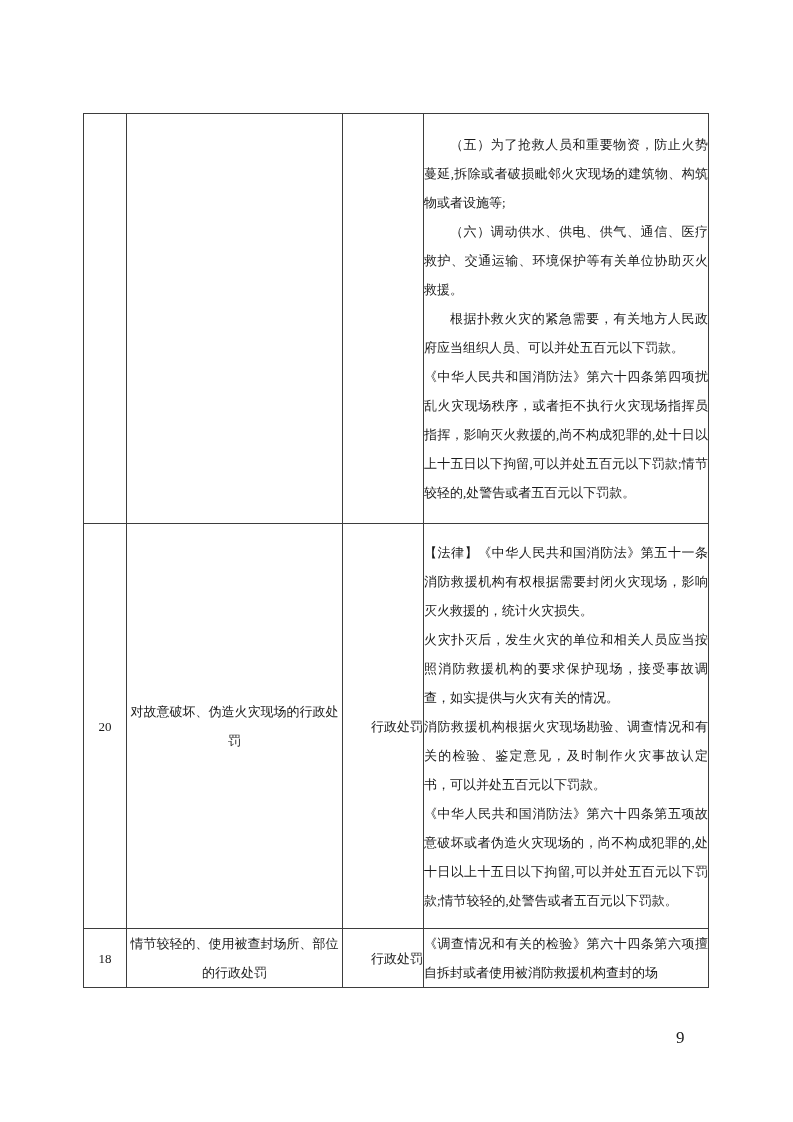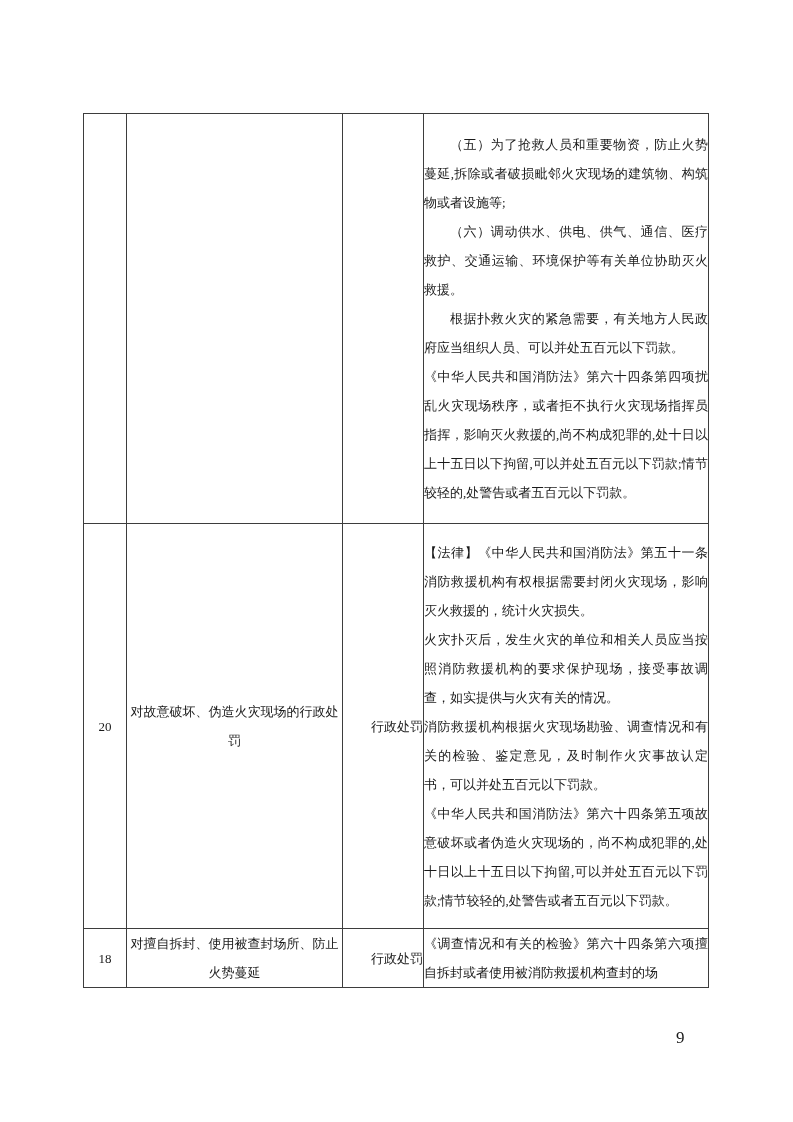--- a/index.html
+++ b/index.html
@@ -78,21 +78,21 @@
         <td class="cell-type">行政处罚</td>
         <td class="cell-detail">
             <div class="para">【法律】《中华人民共和国消防法》第五十一条　消防救援机构有权根据需要封闭火灾现场，影响灭火救援的，统计火灾损失。</div>
             <div class="para">火灾扑灭后，发生火灾的单位和相关人员应当按照消防救援机构的要求保护现场，接受事故调查，如实提供与火灾有关的情况。</div>
             <div class="para">消防救援机构根据火灾现场勘验、调查情况和有关的检验、鉴定意见，及时制作火灾事故认定书，可以并处五百元以下罚款。</div>
             <div class="para">《中华人民共和国消防法》第六十四条第五项故意破坏或者伪造火灾现场的，尚不构成犯罪的,处十日以上十五日以下拘留,可以并处五百元以下罚款;情节较轻的,处警告或者五百元以下罚款。</div>
           </td>
       </tr>
       <tr class="row-19">
         <td class="cell-num">18</td>
-        <td class="cell-title">对擅自拆封、使用被查封场所、防止火势蔓延</td>
+        <td class="cell-title">情节较轻的、使用被查封场所、部位的行政处罚</td>
         <td class="cell-type">行政处罚</td>
         <td class="cell-detail">
             <div class="para">《调查情况和有关的检验》第六十四条第六项擅自拆封或者使用被消防救援机构查封的场</div>
           </td>
       </tr>
     </tbody>
   </table>
 
   <div class="page-number">9</div>
 

